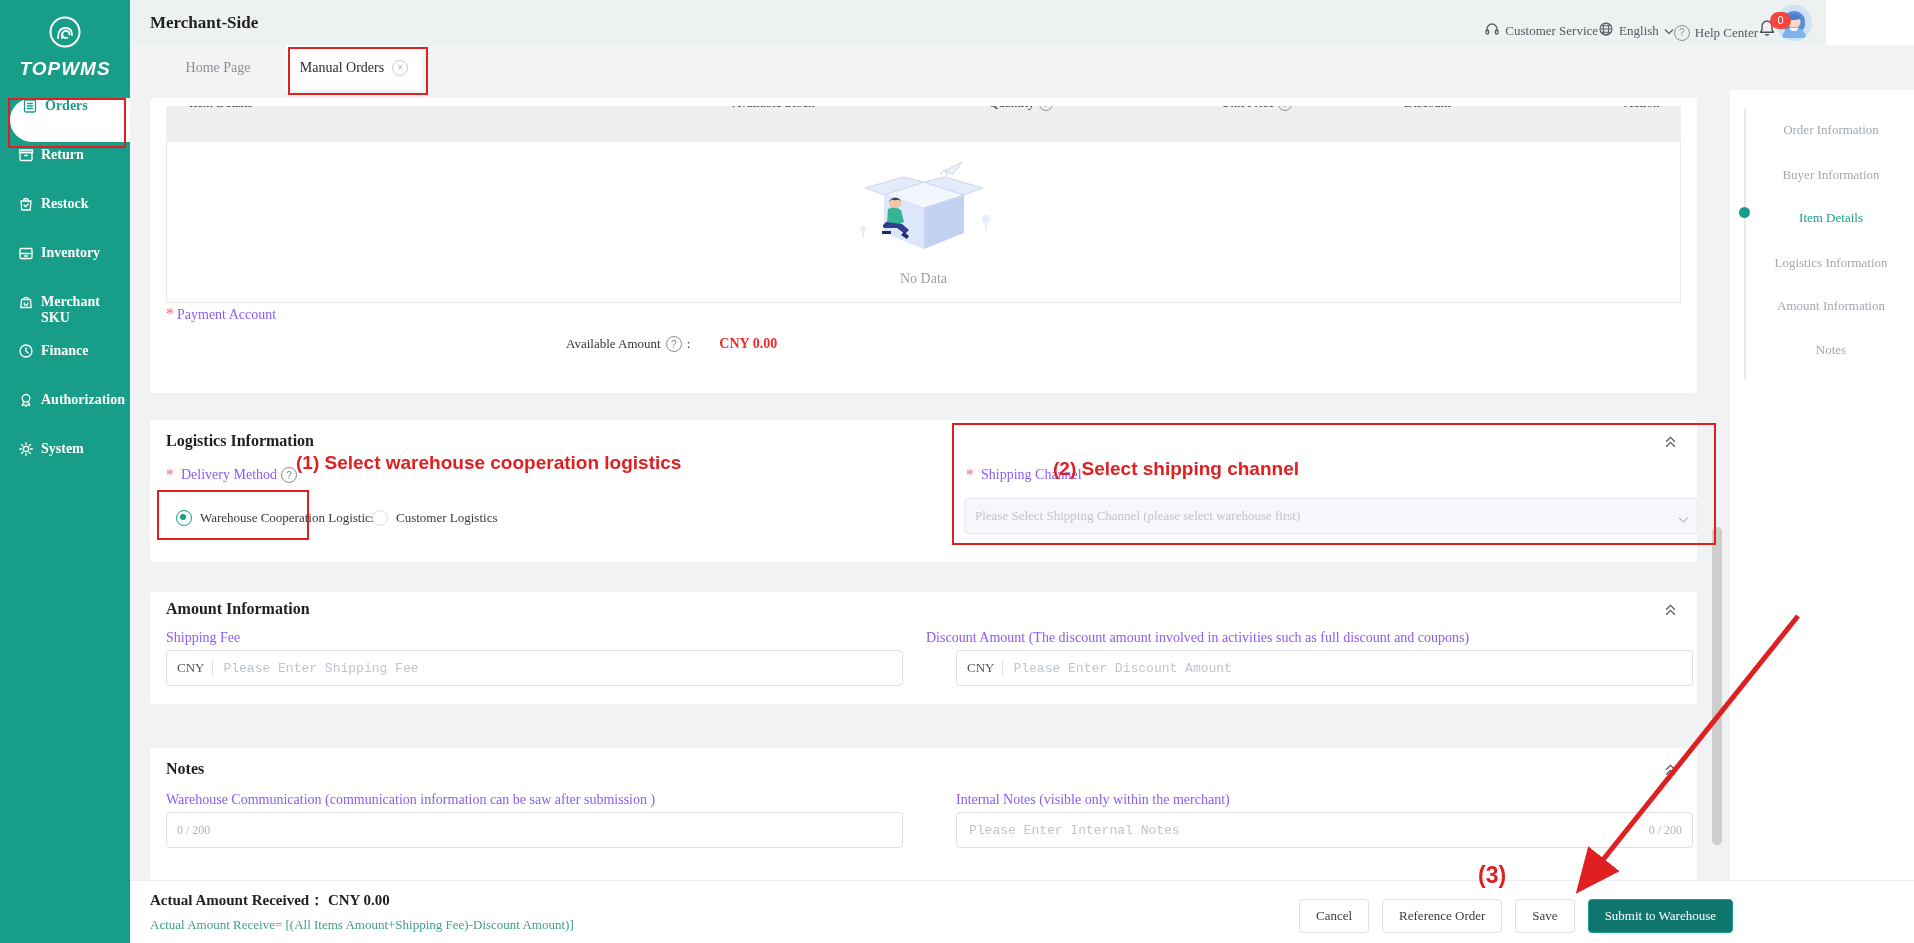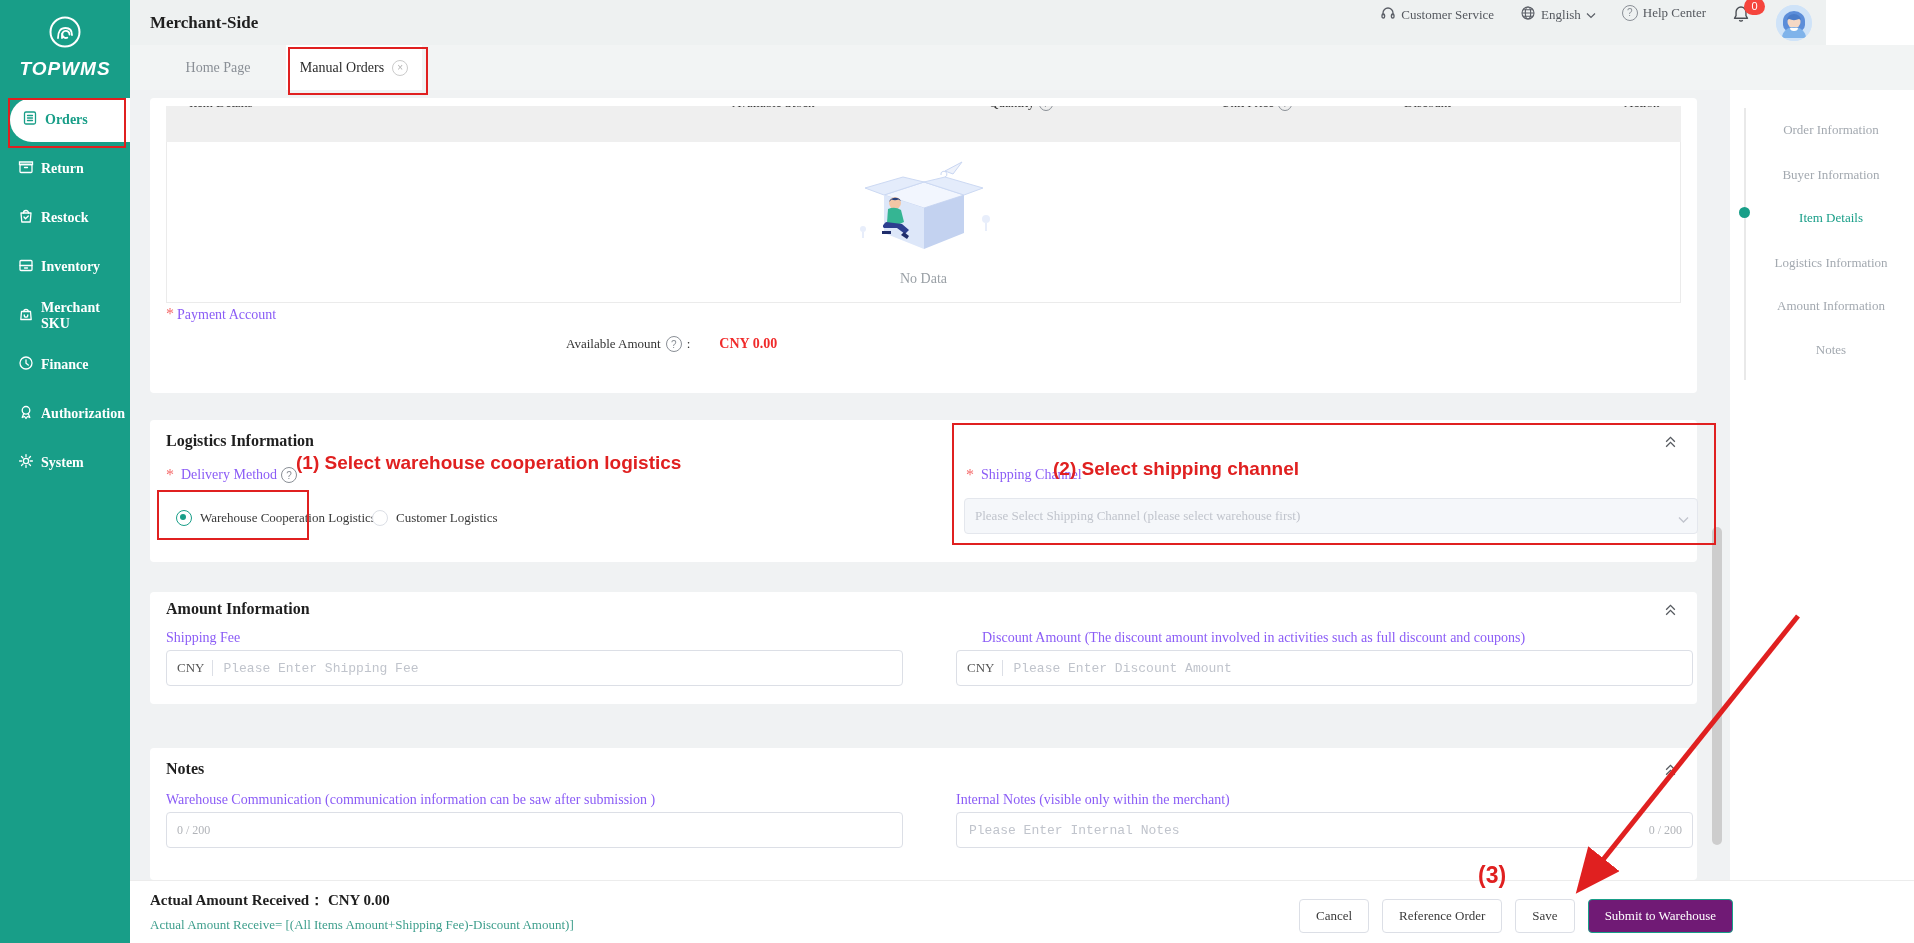--- a/index.html
+++ b/index.html
@@ -6,29 +6,29 @@
   body{width:1914px;height:943px;position:relative;overflow:hidden;background:#fff;
        font-family:"Liberation Serif",serif;color:#333;}
   .abs{position:absolute;}
 
   
   #sidebar{left:0;top:0;width:130px;height:943px;background:#189E88;}
   .logo-wrap{left:0;top:14px;width:130px;text-align:center;}
   .logo-text{display:block;color:#fff;font-family:"Liberation Sans",sans-serif;
              font-weight:bold;font-style:italic;font-size:19px;letter-spacing:1px;margin-top:4px;}
   #menu{left:0;top:98px;width:130px;display:flex;flex-direction:column;gap:5px;}
-  .mitem{height:44px;display:flex;align-items:center;gap:7px;padding-left:18px;
+  .mitem{height:44px;display:flex;gap:7px;padding-left:18px;
          color:#fff;font-size:14px;font-weight:bold;cursor:pointer;}
   .mitem.active{background:#fff;color:#189E88;border-radius:22px 0 0 22px;margin-left:10px;padding-left:12px;}
   .mitem svg{flex:0 0 auto;}
 
   
   #topbar{left:130px;top:0;width:1696px;height:45px;background:#EEF1F1;display:flex;align-items:center;}
   #page-title{margin-left:20px;font-size:17px;font-weight:bold;color:#1f1f1f;}
-  #topbar-right{margin-left:auto;display:flex;align-items:flex-start;gap:26px;margin-right:14px;
+  #topbar-right{margin-left:auto;display:flex;align-items:flex-end;margin-right:14px;
                 font-size:13px;color:#55595f;}
   .tb-item{display:flex;align-items:center;gap:5px;cursor:pointer;}
   .qbadge{display:inline-flex;align-items:center;justify-content:center;width:14px;height:14px;
           border:1px solid #8a8f96;border-radius:50%;font-size:10px;color:#8a8f96;
           font-family:"Liberation Sans",sans-serif;}
   .bell-wrap{position:relative;display:flex;align-items:center;cursor:pointer;}
   .badge{position:absolute;left:12px;top:-7px;background:#F5453D;color:#fff;min-width:17px;height:17px;
          border-radius:9px;font-size:11px;display:flex;align-items:center;justify-content:center;
          font-family:"Liberation Sans",sans-serif;padding:0 2px;}
   .avatar{width:36px;height:36px;border-radius:50%;background:#cfe3f8;overflow:hidden;cursor:pointer;}
@@ -86,21 +86,21 @@
   .anchor-item.active{color:#189E88;}
   .anchor-dot{left:1739px;top:207px;width:11px;height:11px;border-radius:50%;background:#189E88;}
 
   
   #footer{left:130px;top:880px;width:1784px;height:63px;background:#fff;border-top:1px solid #ececec;}
   .footer-bold{position:absolute;left:20px;top:10px;font-size:15px;font-weight:bold;color:#1f1f1f;}
   .footer-formula{position:absolute;left:20px;top:36px;font-size:13px;color:#3D9E8C;}
   .btn-row{position:absolute;right:181px;top:18px;display:flex;gap:13px;}
   .btn{height:34px;padding:0 16px;border:1px solid #dcdfe6;border-radius:4px;background:#fff;
        font-size:13px;color:#3a3a3a;font-family:"Liberation Serif",serif;cursor:pointer;display:flex;align-items:center;}
-  .btn.primary{background:#701a75;border-color:#189E88;color:#fff;}
+  .btn.primary{background:#0f766e;border-color:#189E88;color:#fff;}
 
   
   .vscroll{left:1712px;top:527px;width:10px;height:318px;background:#cdcdcd;border-radius:5px;cursor:pointer;}
 
   
   .ann{pointer-events:none;z-index:50;}
   .ann-box{position:absolute;border:2px solid #E02020;}
   .ann-text{position:absolute;color:#E02020;font-family:"Liberation Sans",sans-serif;font-weight:bold;}
 </style>
 </head>
@@ -337,21 +337,21 @@
   <div class="collapse-btn" style="top:10px;"><svg width="13" height="13" viewBox="0 0 12 12" fill="none" stroke="#55595f" stroke-width="1.2">
         <path d="M2,6.2 L6,2.2 L10,6.2 M2,10.8 L6,6.8 L10,10.8"></path>
       </svg></div>
 
   <div class="abs field-label" style="left:16px;top:38px;">Shipping Fee</div>
   <div class="input-box" style="left:16px;top:58px;width:715px;">
     <span class="cny">CNY</span>
     <input placeholder="Please Enter Shipping Fee" style="">
   </div>
 
-  <div class="abs field-label" style="left:832px;top:38px;">Discount Amount (The discount amount involved in activities such as full discount and coupons)</div>
+  <div class="abs field-label" style="left:776px;top:38px;">Discount Amount (The discount amount involved in activities such as full discount and coupons)</div>
   <div class="input-box" style="left:806px;top:58px;width:715px;">
     <span class="cny">CNY</span>
     <input placeholder="Please Enter Discount Amount" style="">
   </div>
 </div>
 
 <div class="card" style="left:150px;top:748px;width:1547px;height:132px;">
   <div class="card-title">Notes</div>
   <div class="collapse-btn"><svg width="13" height="13" viewBox="0 0 12 12" fill="none" stroke="#55595f" stroke-width="1.2">
         <path d="M2,6.2 L6,2.2 L10,6.2 M2,10.8 L6,6.8 L10,10.8"></path>

